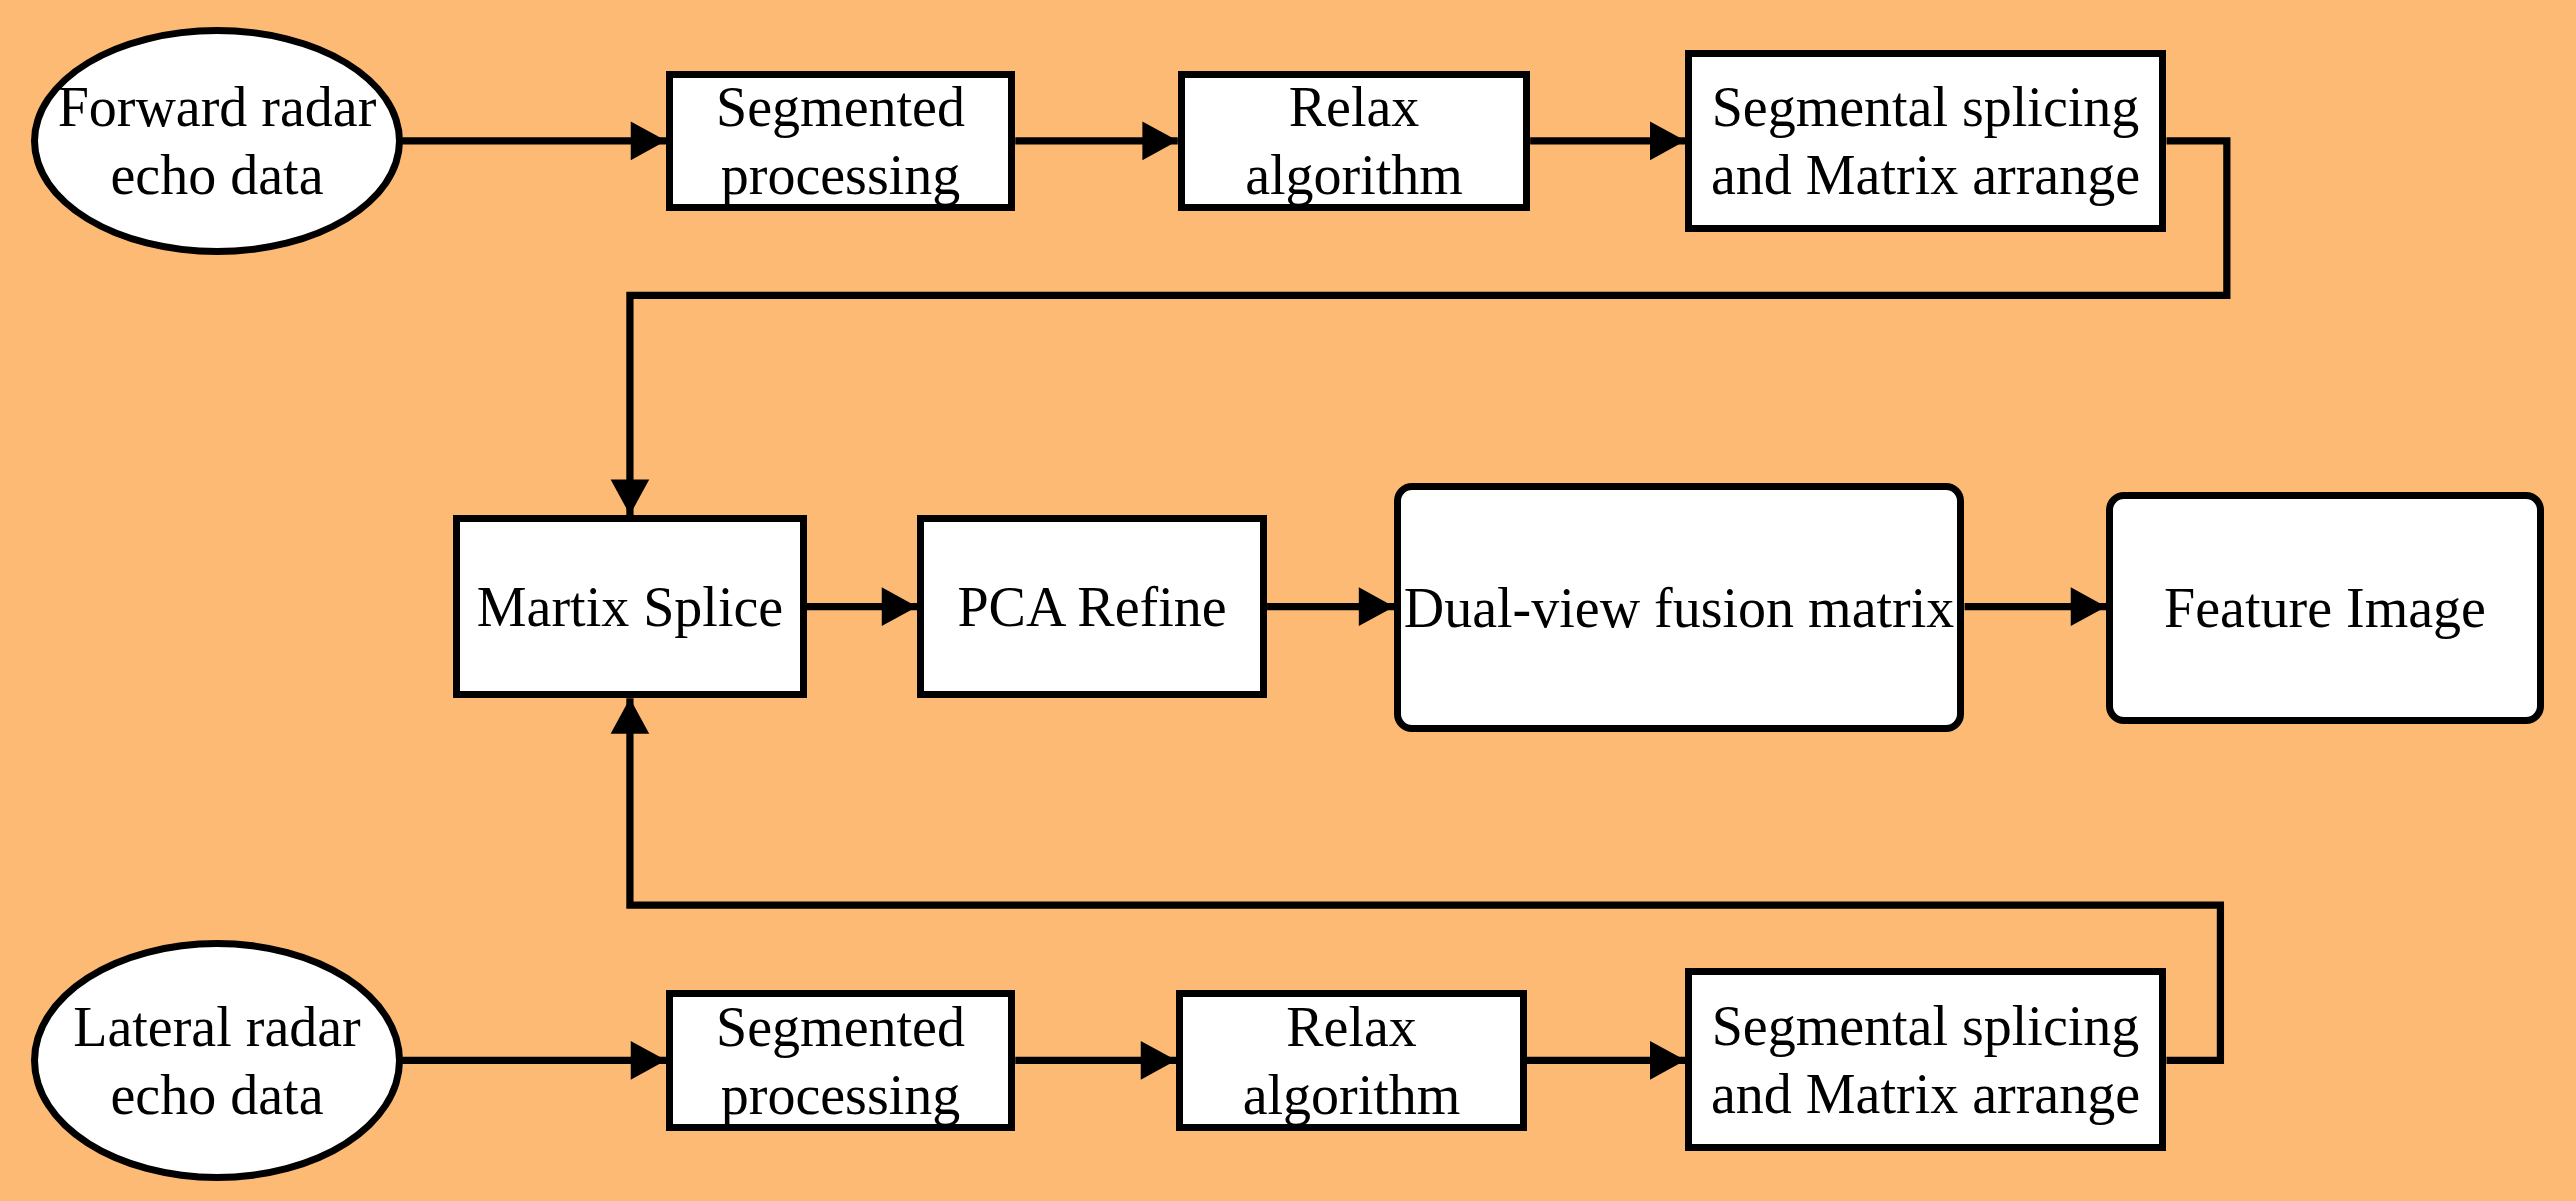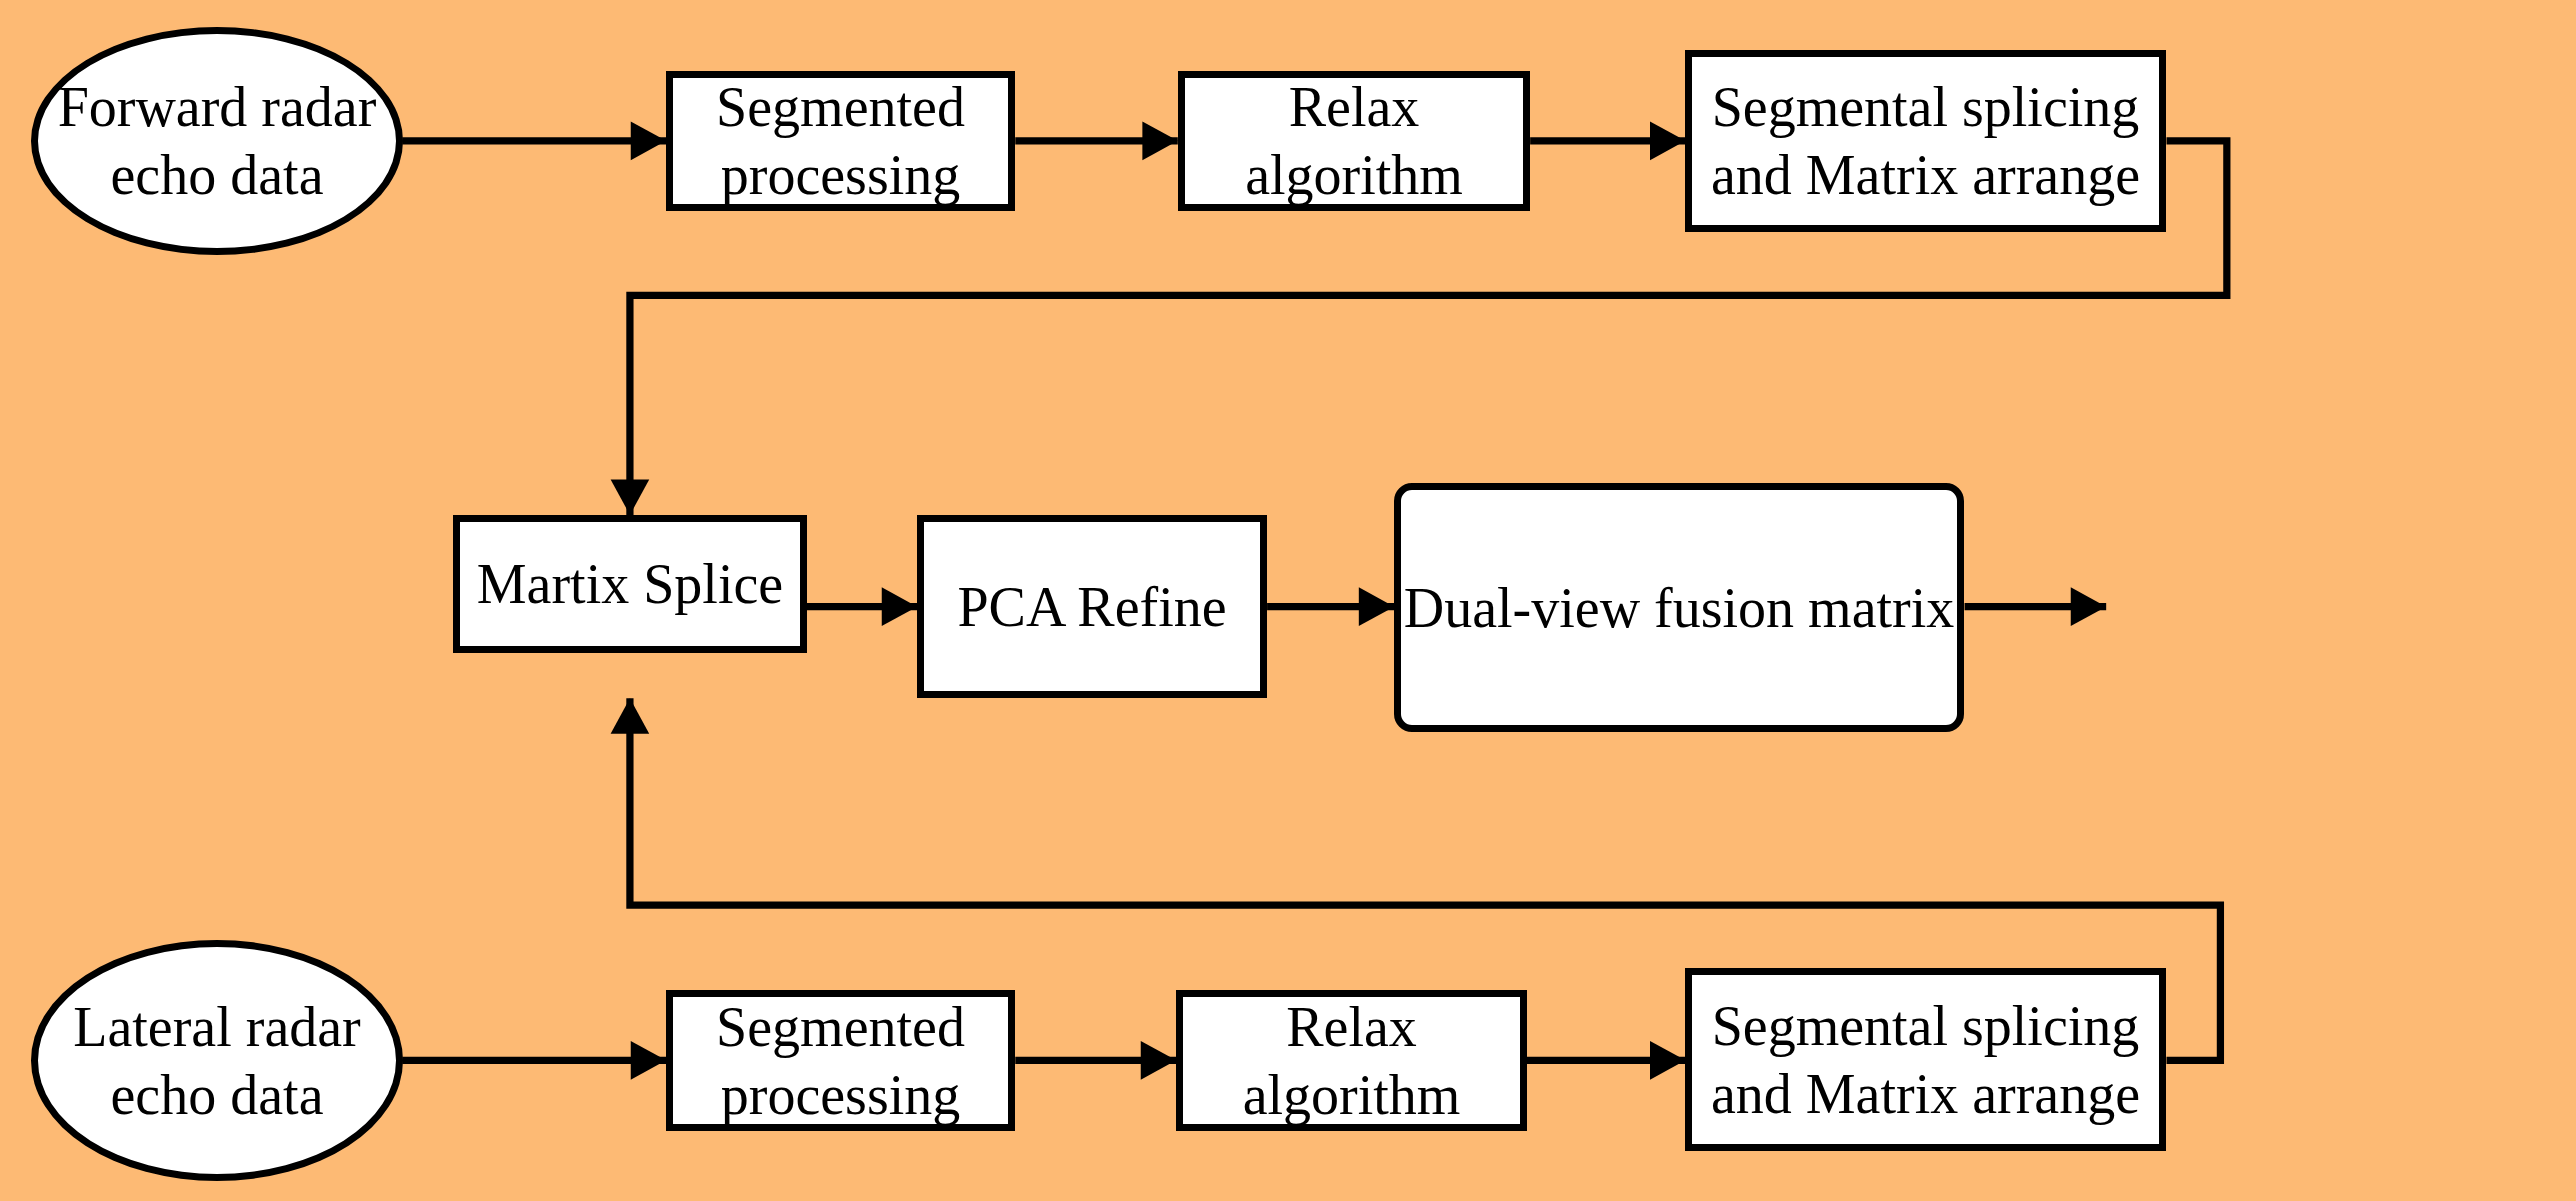--- a/index.html
+++ b/index.html
@@ -92,38 +92,43 @@
     </div>
   </div>
 
   <div class="node rect" style="left:1685px; top:50px; width:481px; height:182px;">
     <div class="label">
       <span class="ln">Segmental splicing</span>
       <span class="ln">and Matrix arrange</span>
     </div>
   </div>
 
-  <div class="node rect" style="left:453px; top:515px; width:354px; height:138px;">
+  <div class="node rect" style="left:453px; top:515px; width:354px; height:183px;">
     <div class="label">
       <span class="ln">Martix Splice</span>
     </div>
   </div>
 
   <div class="node rect" style="left:917px; top:515px; width:350px; height:183px;">
     <div class="label">
       <span class="ln">PCA Refine</span>
     </div>
   </div>
 
   <div class="node rounded" style="left:1394px; top:483px; width:570px; height:249px;">
     <div class="label">
       <span class="ln">Dual-view fusion matrix</span>
     </div>
   </div>
 
+  <div class="node rounded" style="left:2106px; top:492px; width:438px; height:232px;">
+    <div class="label">
+      <span class="ln">Feature Image</span>
+    </div>
+  </div>
 
   <div class="node ellipse" style="left:31px; top:940px; width:372px; height:241px;">
     <div class="label">
       <span class="ln">Lateral radar</span>
       <span class="ln">echo data</span>
     </div>
   </div>
 
   <div class="node rect" style="left:666px; top:990px; width:349px; height:141px;">
     <div class="label">

